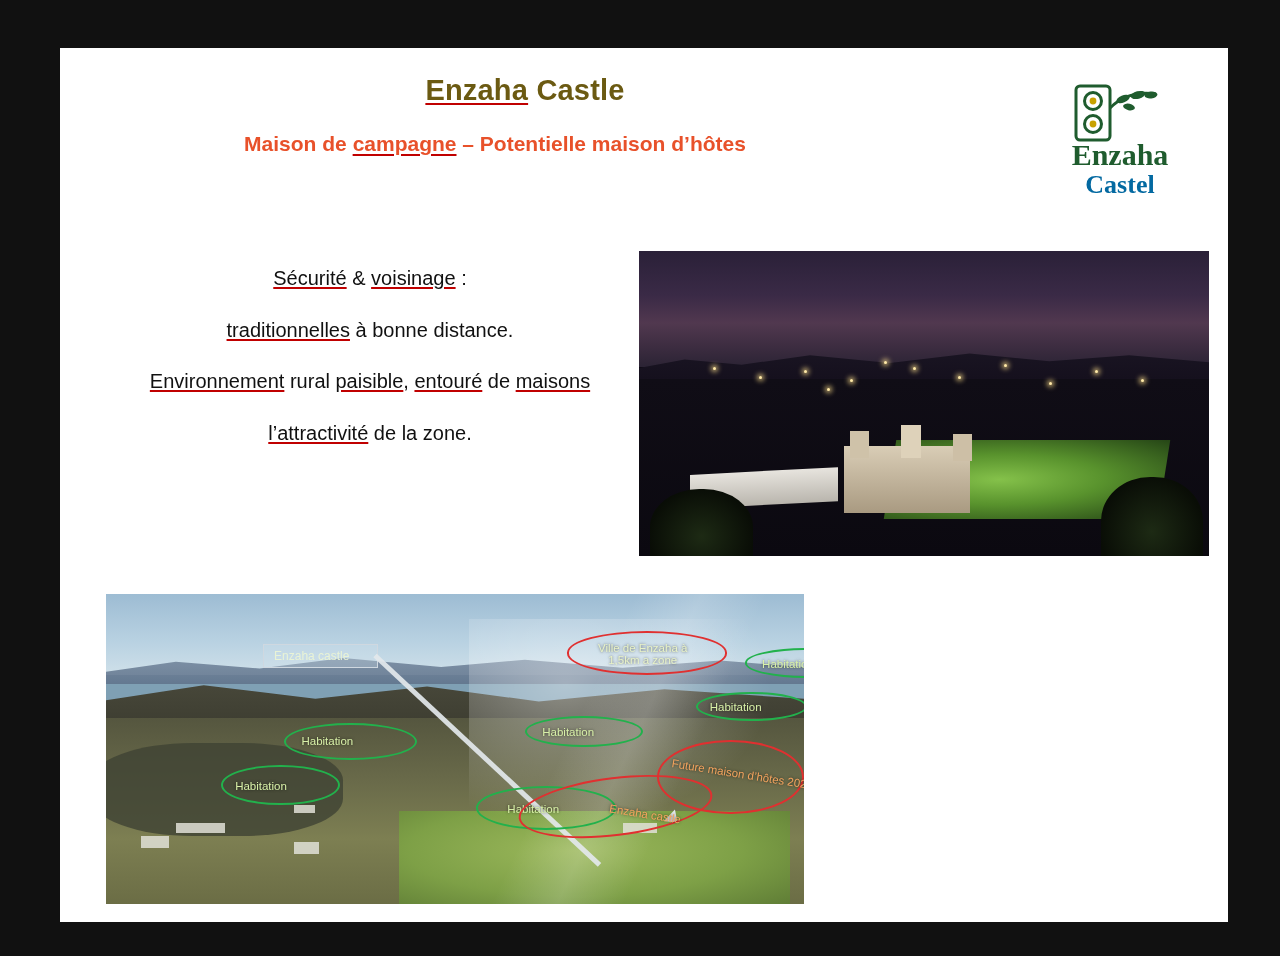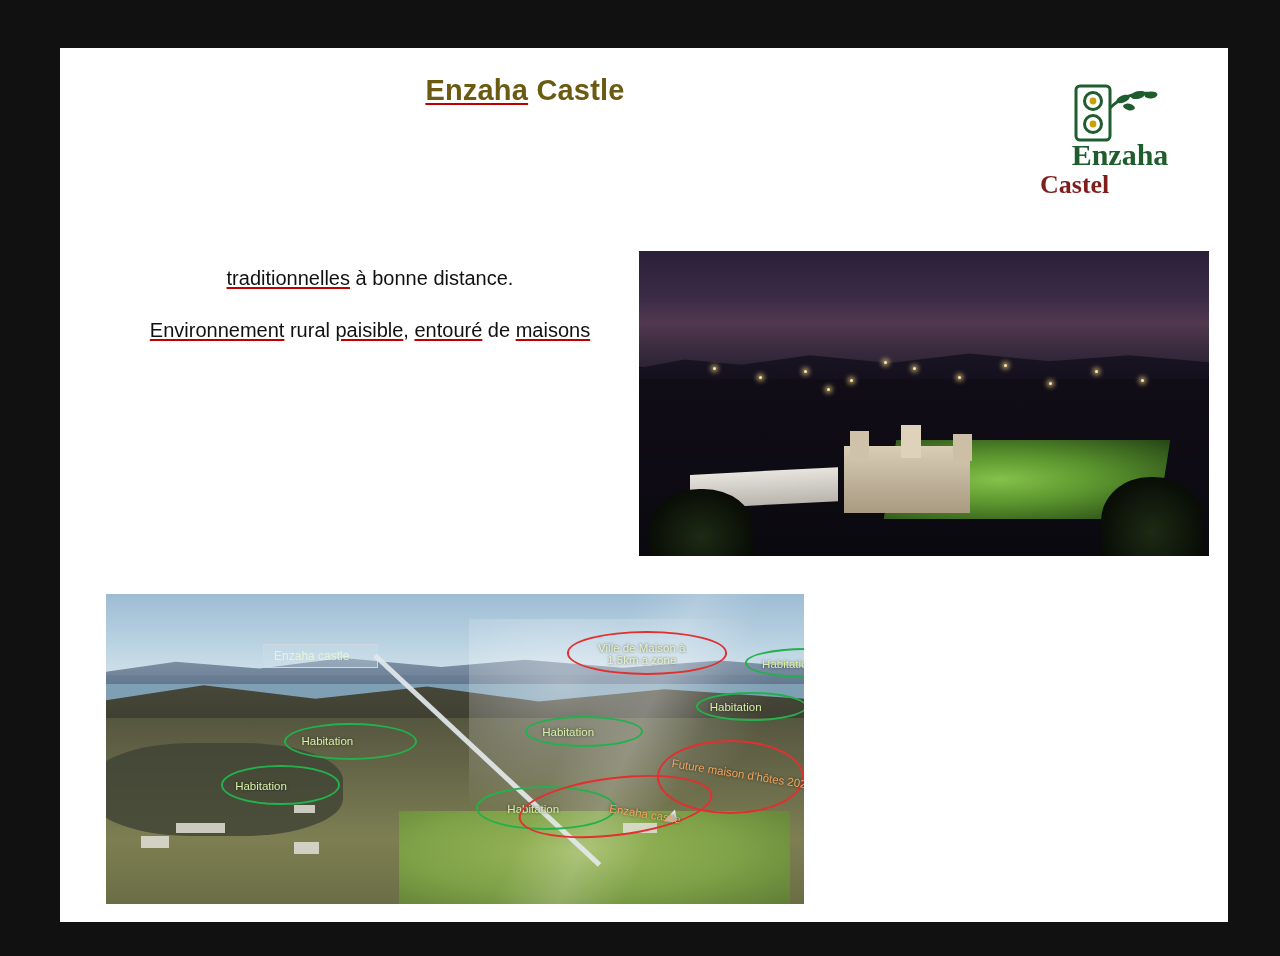--- a/index.html
+++ b/index.html
@@ -80,25 +80,25 @@
     font-size: 30px;
     font-weight: bold;
     color: #1f5c2e;
     line-height: 1.02;
   }
   .logo-text-2 {
     position: absolute;
     left: 0;
     top: 94px;
     width: 160px;
-    text-align: left;
+    text-align: center;
     font-family: "Liberation Serif", serif;
     font-size: 26px;
     font-weight: bold;
-    color: #7f1d1d;
+    color: #0369a1;
     line-height: 1.02;
   }
 
   
   .body-text {
     position: absolute;
     left: 40px;
     top: 205px;
     width: 540px;
     text-align: center;
@@ -259,44 +259,53 @@
 </head>
 <body>
 
 <div class="slide">
 
   <div class="title">
     <span class="u-red">Enzaha</span>
     <span>Castle</span>
   </div>
 
+  <div class="subtitle">
+    <span>Maison de&nbsp;</span><span class="u-red">campagne</span><span>&nbsp;– Potentielle maison d’hôtes</span>
+  </div>
 
   <div class="logo">
     <svg class="logo-mark" viewBox="0 0 90 62">
       <rect x="8" y="4" width="34" height="54" rx="4" fill="none" stroke="#1f5c2e" stroke-width="3"></rect>
       <circle cx="25" cy="19" r="8.5" fill="none" stroke="#1f5c2e" stroke-width="3"></circle>
       <circle cx="25" cy="42" r="8.5" fill="none" stroke="#1f5c2e" stroke-width="3"></circle>
       <circle cx="25" cy="19" r="3.4" fill="#c8a200"></circle>
       <circle cx="25" cy="42" r="3.4" fill="#c8a200"></circle>
       <path d="M42 26 C56 12, 74 10, 88 12" fill="none" stroke="#1f5c2e" stroke-width="3"></path>
       <ellipse cx="55" cy="17" rx="7" ry="3.6" fill="#1f5c2e" transform="rotate(-22 55 17)"></ellipse>
       <ellipse cx="70" cy="13" rx="7.5" ry="3.8" fill="#1f5c2e" transform="rotate(-14 70 13)"></ellipse>
       <ellipse cx="83" cy="13" rx="6.5" ry="3.4" fill="#1f5c2e" transform="rotate(-6 83 13)"></ellipse>
       <ellipse cx="61" cy="25" rx="6" ry="3.2" fill="#1f5c2e" transform="rotate(12 61 25)"></ellipse>
     </svg>
     <div class="logo-text-1">Enzaha</div>
     <div class="logo-text-2">Castel</div>
   </div>
 
   <div class="body-text">
     <div>
+      <span class="u-red">Sécurité</span> &amp; <span class="u-red">voisinage</span> :
+    </div>
+    <div>
       <span class="u-red">traditionnelles</span> à bonne distance.
     </div>
     <div>
       <span class="u-red">Environnement</span> rural <span class="u-red">paisible</span>, <span class="u-red">entouré</span> de <span class="u-red">maisons</span>
+    </div>
+    <div>
+      <span class="u-red">l’attractivité</span> de la zone.
     </div>
   </div>
 
   <div class="night-photo">
     <div class="np-sky"></div>
     <div class="np-hills"></div>
     <div class="np-ground"></div>
     <div class="np-field"></div>
     <div class="np-shed"></div>
     <div class="np-building"></div>
@@ -334,21 +343,21 @@
     <div class="tiny-struct" style="left:27%;top:80%;width:3.5%;height:4%;"></div>
     <div class="tiny-struct" style="left:27%;top:68%;width:3%;height:2.5%;"></div>
     <div class="tiny-struct" style="left:74%;top:74%;width:5%;height:3%;"></div>
 
     <div class="callout-box" style="left:22.5%;top:16%;width:16.5%;">Enzaha castle</div>
     <div class="arrow-line" style="left:38.5%;top:19%;width:44%;transform:rotate(43deg);"></div>
     <div class="arrow-head" style="left:80.5%;top:70%;transform:rotate(43deg);"></div>
 
     <div class="ellipse red" style="left:66%;top:12%;width:23%;height:14%;"></div>
     <div class="lbl pale" style="left:70.5%;top:15.5%;text-align:center;">
-      <span>Ville de Maison à</span><br>
+      <span>Ville de Enzaha à</span><br>
       <span>1,5km a zone</span>
     </div>
 
     <div class="ellipse" style="left:91.5%;top:17.5%;width:18%;height:9.5%;"></div>
     <div class="lbl" style="left:94%;top:20.5%;">Habitation</div>
 
     <div class="ellipse" style="left:84.5%;top:31.5%;width:16%;height:9.5%;"></div>
     <div class="lbl" style="left:86.5%;top:34.5%;">Habitation</div>
 
     <div class="ellipse" style="left:60%;top:39.5%;width:17%;height:10%;"></div>

